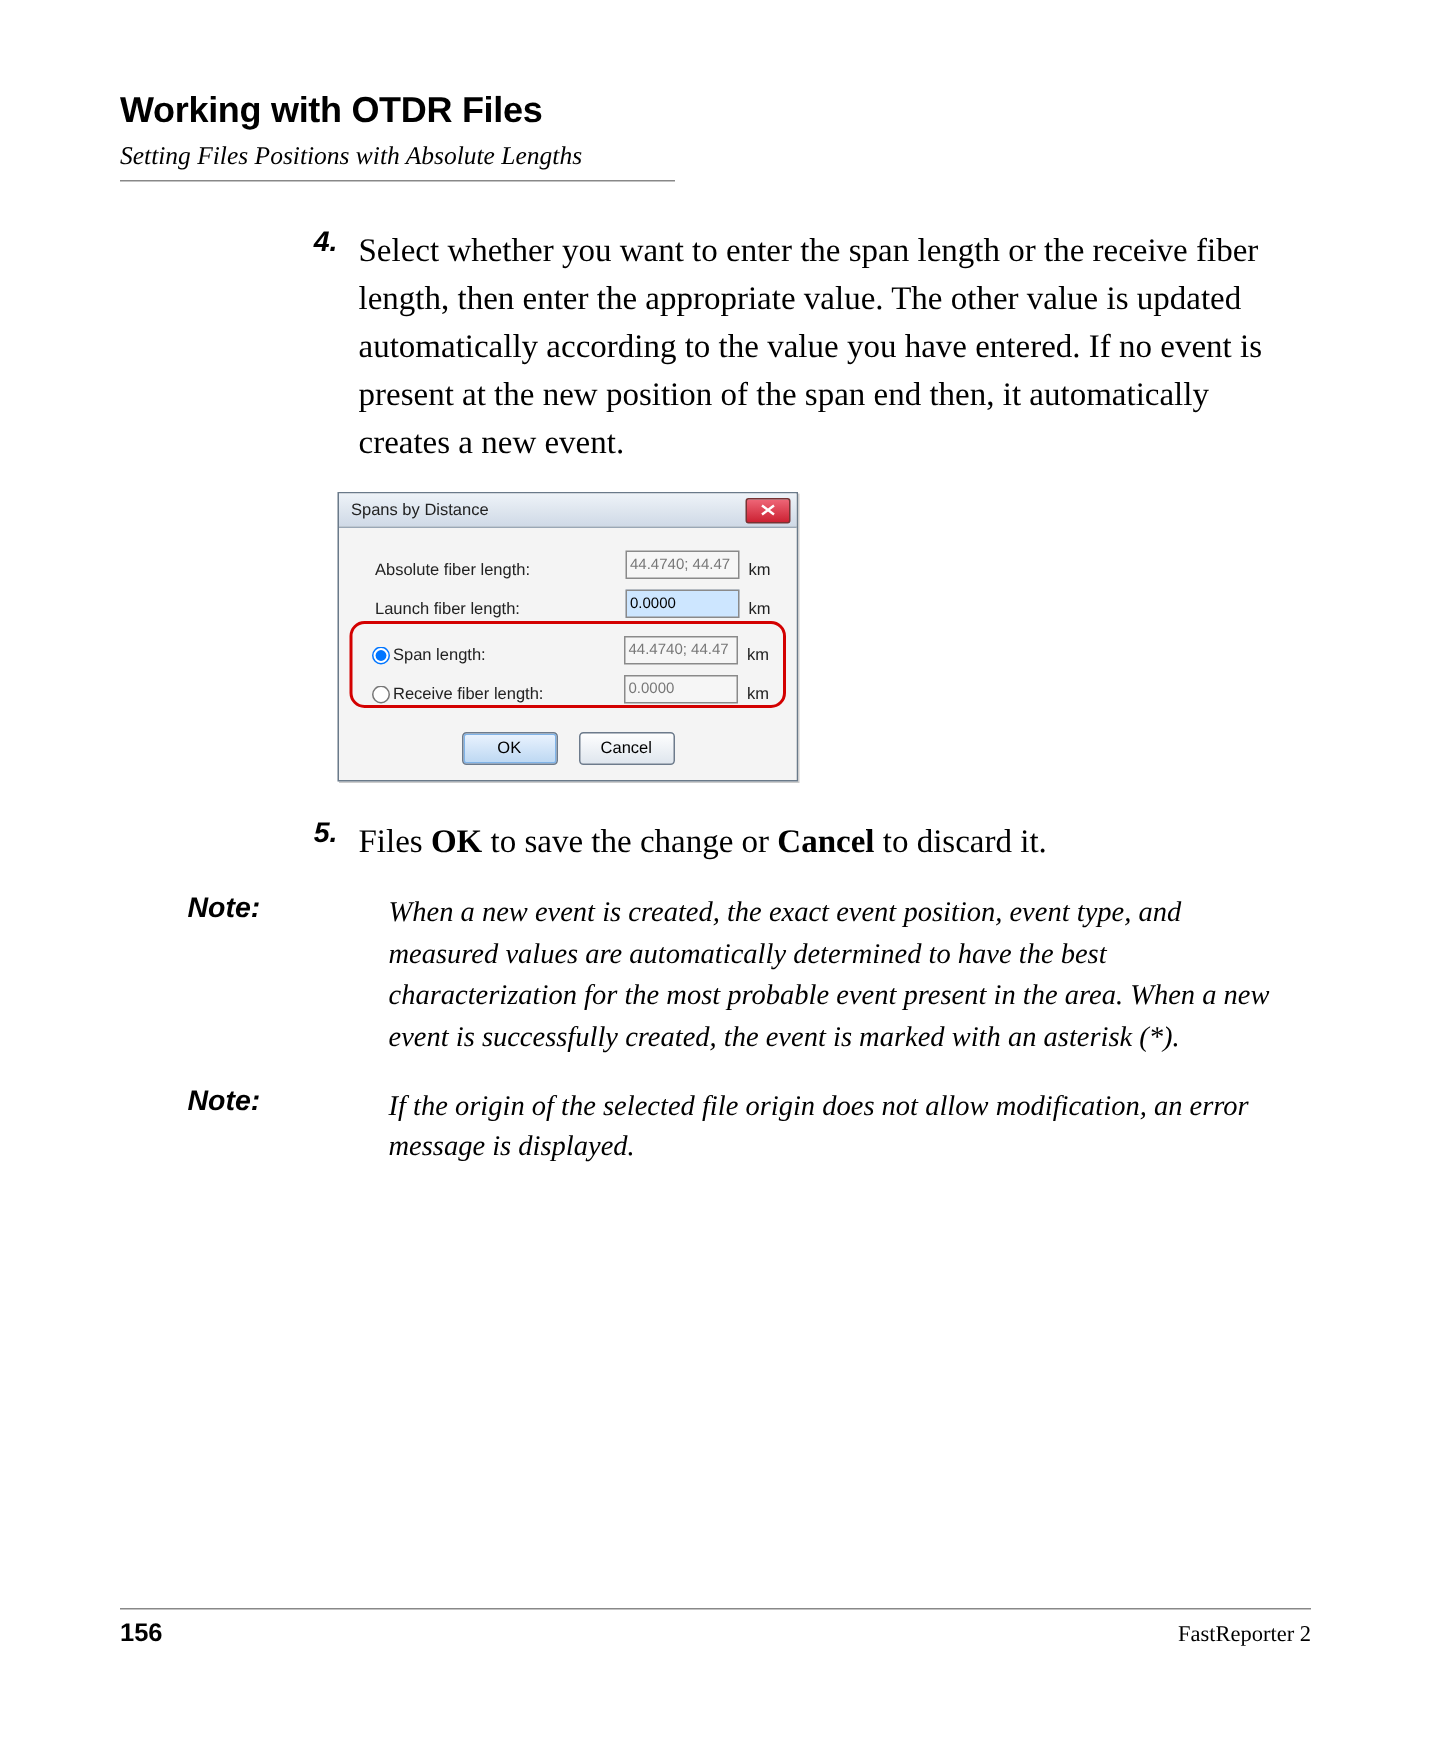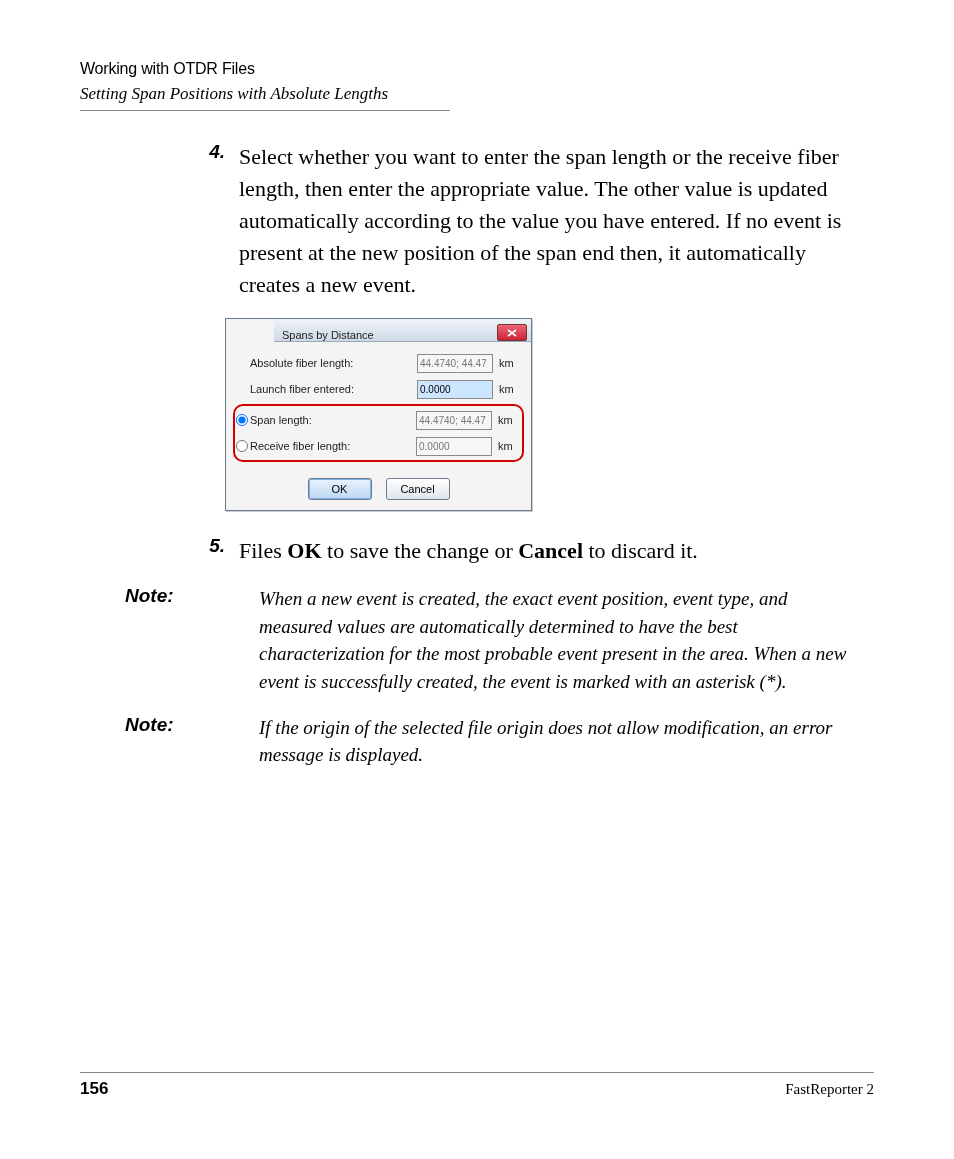--- a/index.html
+++ b/index.html
@@ -1,61 +1,61 @@
 <!DOCTYPE html>
 <html><head>
 <meta charset="utf-8">
 <style>
   html,body{margin:0;padding:0;background:#fff;color:#000;}
   .page{width:954px;height:1159px;position:relative;font-family:Georgia,'Times New Roman',serif;box-sizing:border-box;padding:60px 80px 40px 80px;}
-  .hdr-title{font-family:Arial,Helvetica,sans-serif;font-weight:400;font-size:16px;font-stretch:condensed;letter-spacing:-0.2px;}
+  .hdr-title{font-family:Arial,Helvetica,sans-serif;font-weight:700;font-size:24px;font-stretch:condensed;letter-spacing:-0.2px;}
   .hdr-sub{font-style:italic;font-size:17px;margin-top:6px;}
   .hdr-rule{border:none;border-top:1px solid #888;margin:6px 0 30px 0;width:370px;}
   .content{margin-left:115px;margin-right:10px;}
   .step{display:flex;margin-bottom:18px;}
   .step-num{font-family:Arial,Helvetica,sans-serif;font-weight:900;font-style:italic;font-size:19px;width:30px;flex:0 0 30px;text-align:right;padding-right:14px;}
   .step-body{font-size:22px;line-height:1.45;flex:1;}
   .step-body b{font-weight:bold;}
   .note-row{display:flex;margin-bottom:18px;margin-left:-70px;gap:36px;}
   .note-lbl{font-family:Arial,Helvetica,sans-serif;font-weight:900;font-style:italic;font-size:19px;width:80px;flex:0 0 80px;padding-right:18px;}
   .note-body{font-style:italic;font-size:19px;line-height:1.45;flex:1;}
   
   .ftr{position:absolute;left:80px;right:80px;bottom:60px;}
   .ftr-rule{border:none;border-top:1px solid #888;margin:0 0 6px 0;}
   .ftr-line{display:flex;justify-content:space-between;align-items:baseline;gap:21px;}
   .ftr-page{font-family:Arial,Helvetica,sans-serif;font-weight:bold;font-size:17px;}
   .ftr-prod{font-family:Georgia,serif;font-size:15px;}
   
   .dlg-wrap{margin:6px 0 24px 30px;}
   .dlg{width:305px;border:1px solid #6a7a8a;background:#f4f4f4;font-family:'Segoe UI',Tahoma,Arial,sans-serif;font-size:11px;color:#222;box-shadow:1px 1px 0 #ccc;}
-  .dlg-titlebar{height:22px;background:linear-gradient(#eef3f8,#cfd9e6);display:flex;align-items:flex-end;justify-content:space-between;padding:0 4px 0 8px;border-bottom:1px solid #9aa7b5;margin-left:48px;}
+  .dlg-titlebar{height:22px;background:linear-gradient(#eef3f8,#cfd9e6);display:flex;align-items:center;justify-content:space-between;padding:0 4px 0 8px;border-bottom:1px solid #9aa7b5;}
   .dlg-title{font-size:11px;}
   .dlg-close{width:28px;height:15px;background:linear-gradient(#e67,#c23);border:1px solid #733;border-radius:2px;display:flex;align-items:center;justify-content:center;}
   .dlg-close svg{display:block;}
   .dlg-body{padding:8px 10px 6px 10px;background:#f4f4f4;}
-  .dlg-row{display:flex;align-items:center;height:26px;}
+  .dlg-row{display:flex;align-items:flex-end;height:26px;}
   .dlg-radio{width:14px;flex:0 0 14px;display:flex;align-items:center;}
   .dlg-radio input{margin:0;width:12px;height:12px;}
   .dlg-pad{width:14px;flex:0 0 14px;}
   .dlg-lbl{flex:1;font-size:11px;}
   .dlg-inp{width:76px;height:19px;border:1px solid #8a8a8a;background:#fff;font-size:10px;padding:0 2px;box-sizing:border-box;}
   .dlg-inp[disabled]{background:#f6f6f6;color:#777;}
   .dlg-inp.sel{background:#cde6ff;}
   .dlg-unit{width:22px;flex:0 0 22px;text-align:left;padding-left:6px;font-size:11px;}
-  .dlg-hl{border:2px solid #d30000;border-radius:10px;padding:1px 2px 1px 1px;margin:2px -3px 2px -3px;}
+  .dlg-hl{border:2px solid #d30000;border-radius:10px;padding:1px 2px 1px 13px;margin:2px -3px 2px -3px;}
   .dlg-btns{display:flex;justify-content:center;gap:14px;padding:8px 0 10px 0;background:#f4f4f4;}
   .dlg-btn{width:64px;height:22px;font-size:11px;border:1px solid #6d7b8c;border-radius:3px;background:linear-gradient(#fefefe,#dfe6ee);}
   .dlg-btn.primary{background:linear-gradient(#eaf3fe,#bcd7f2);box-shadow:0 0 0 1px #7fb3e8 inset;}
 </style>
 </head>
 <body>
 
 <div class="page">
   <div class="hdr-title">Working with OTDR Files</div>
-  <div class="hdr-sub">Setting Span Positions with Absolute Lengths</div>
+  <div class="hdr-sub">Setting Files Positions with Absolute Lengths</div>
   <hr class="hdr-rule">
 
   <div class="content">
     <div class="step">
       <div class="step-num">4.</div>
       <div class="step-body">Select whether you want to enter the span length or the receive fiber length, then enter the appropriate value. The other value is updated automatically according to the value you have entered. If no event is present at the new position of the span end then, it automatically creates a new event.</div>
     </div>
 
     <div class="dlg-wrap">
       <div class="dlg">
@@ -69,21 +69,21 @@
         </div>
         <div class="dlg-body">
           <div class="dlg-row">
             <span class="dlg-pad"></span>
             <span class="dlg-lbl">Absolute fiber length:</span>
             <input class="dlg-inp" disabled="" value="44.4740; 44.47" style="">
             <span class="dlg-unit">km</span>
           </div>
           <div class="dlg-row">
             <span class="dlg-pad"></span>
-            <span class="dlg-lbl">Launch fiber entered:</span>
+            <span class="dlg-lbl">Launch fiber length:</span>
             <input class="dlg-inp sel" value="0.0000" style="">
             <span class="dlg-unit">km</span>
           </div>
           <div class="dlg-hl">
             <div class="dlg-row">
               <span class="dlg-radio">
                   <input type="radio" checked="" style="">
                 </span>
               <span class="dlg-lbl">Span length:</span>
               <input class="dlg-inp" disabled="" value="44.4740; 44.47" style="">

